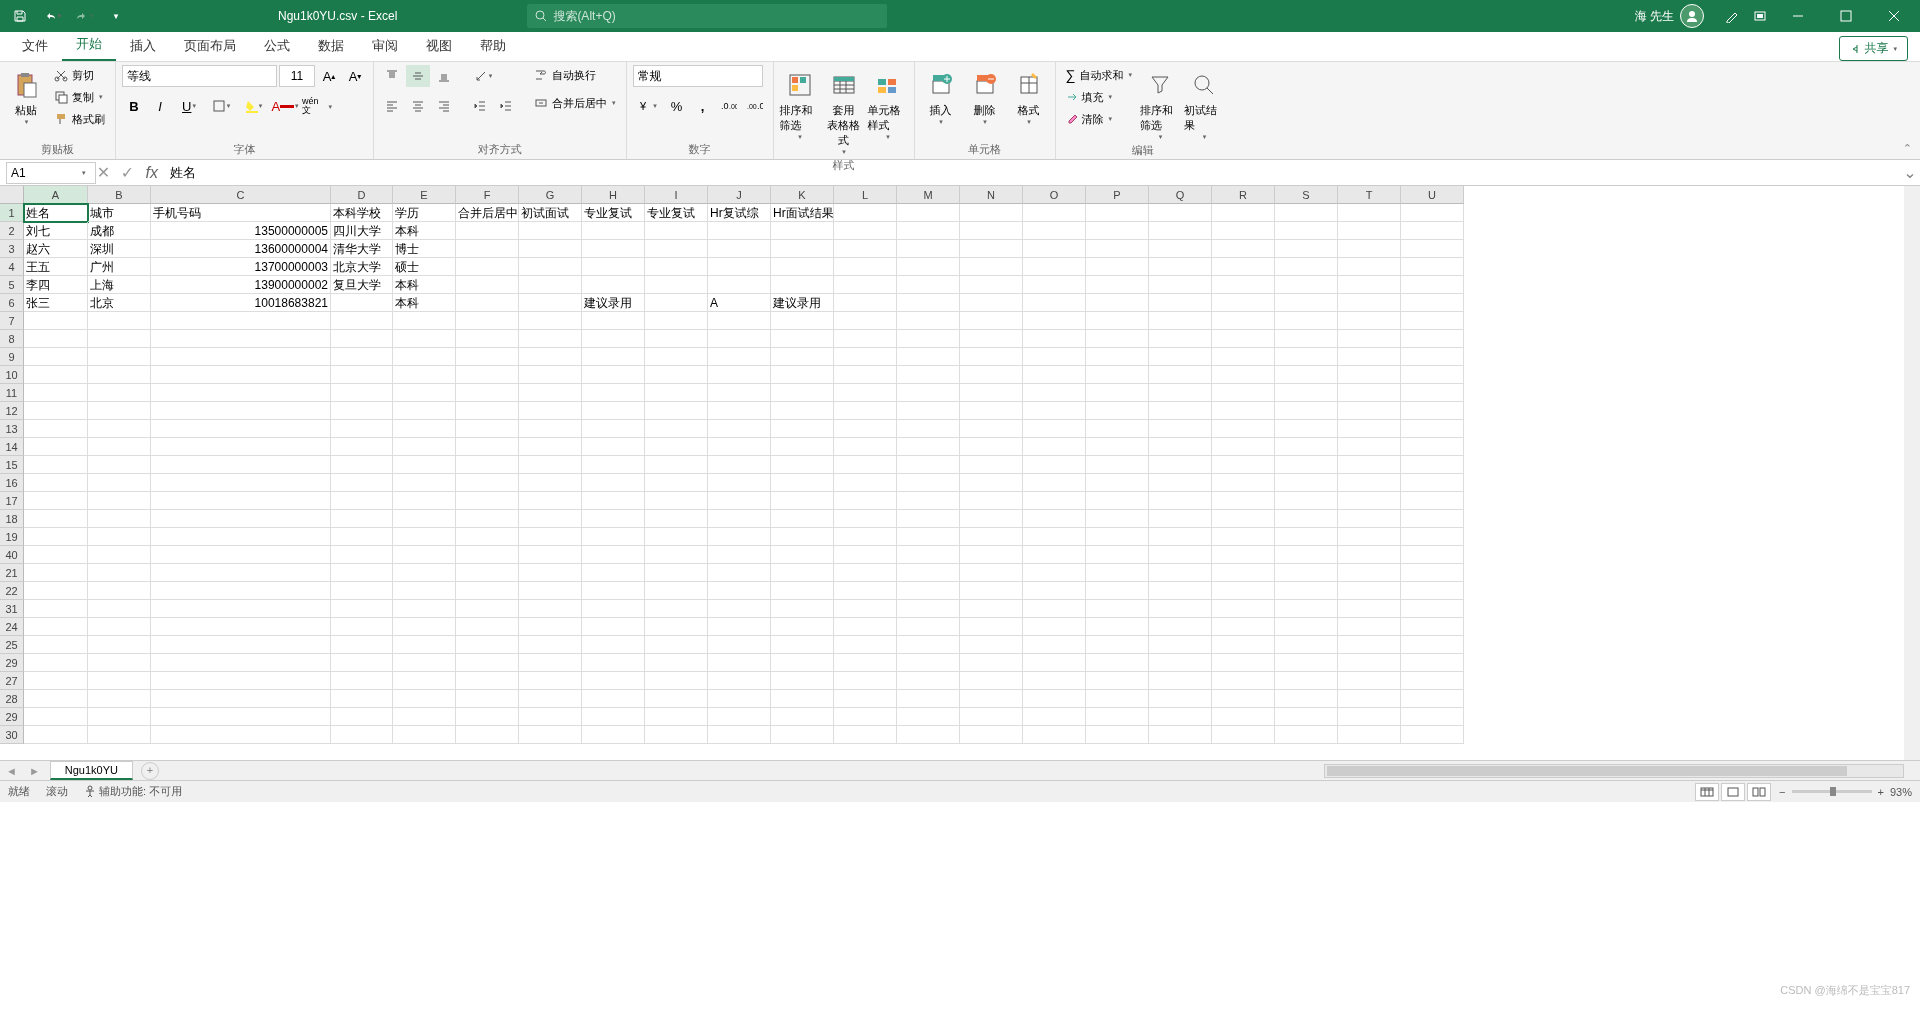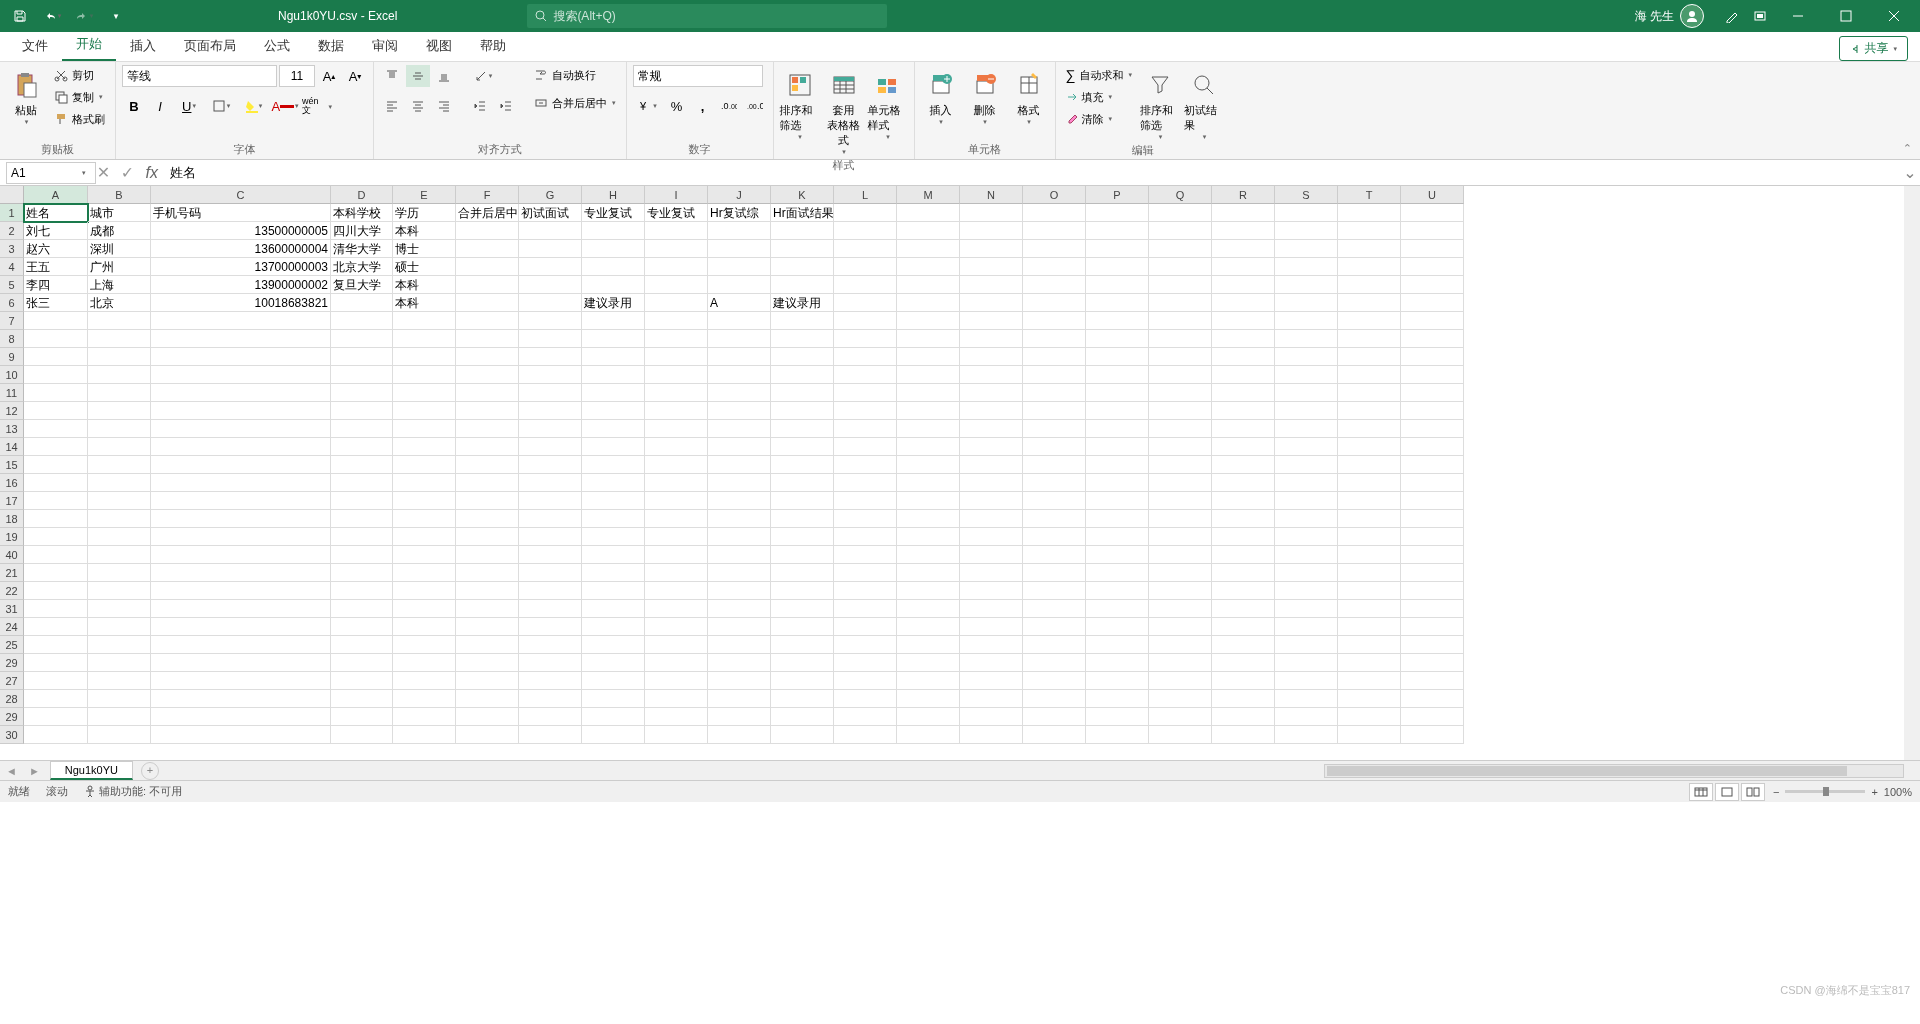--- a/index.html
+++ b/index.html
@@ -1299,17 +1299,17 @@
           <rect x="8" y="1" width="5" height="8" stroke="#555" fill="none"></rect>
         </svg>
       </div>
   </div>
   <div class="zoom">
     <span>−</span>
     <div class="zoom-track">
         <div class="zoom-thumb"></div>
       </div>
     <span>+</span>
-    <span>100%</span>
+    <span>93%</span>
   </div>
 </div>
 
 <div class="watermark">CSDN @海绵不是宝宝817</div>
 
 </body></html>

